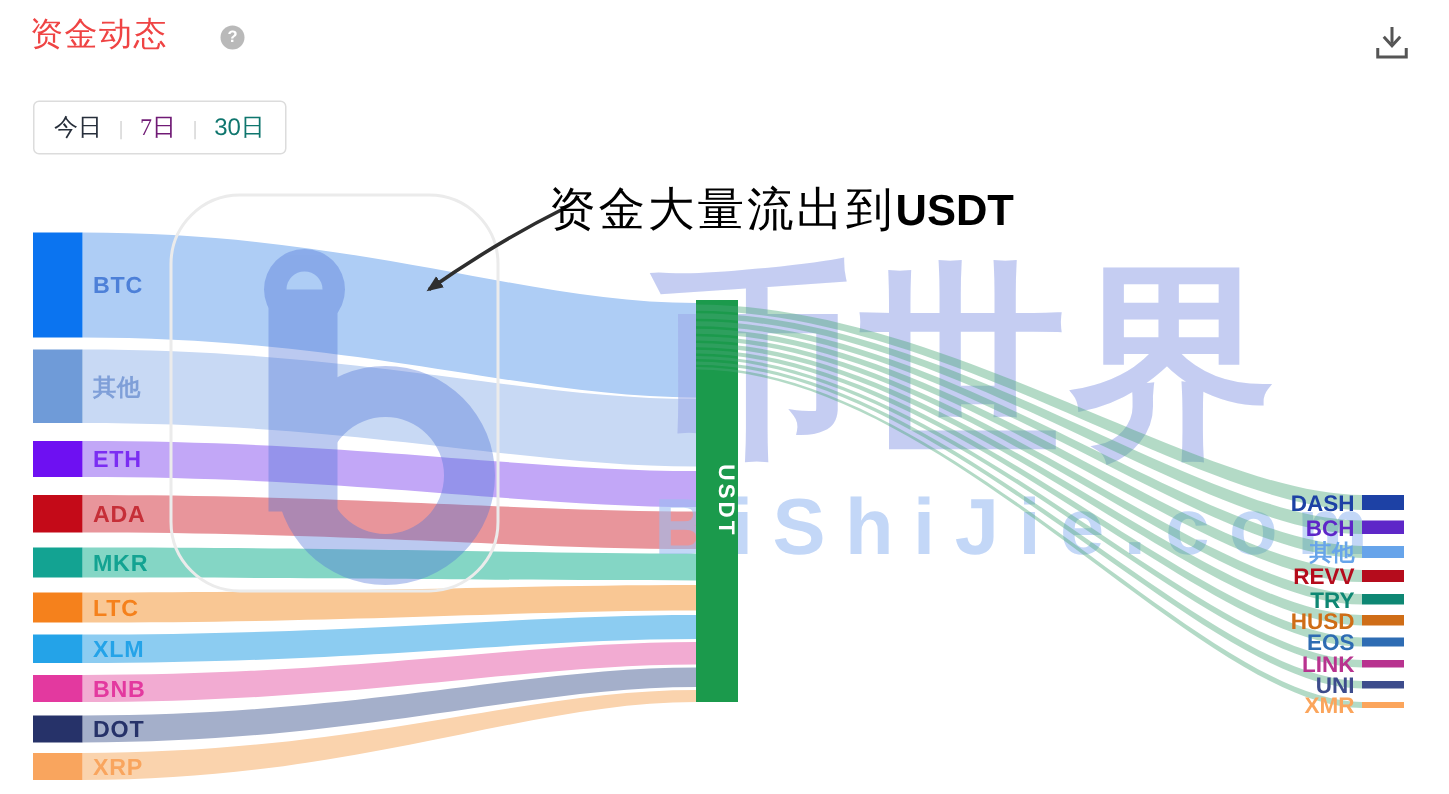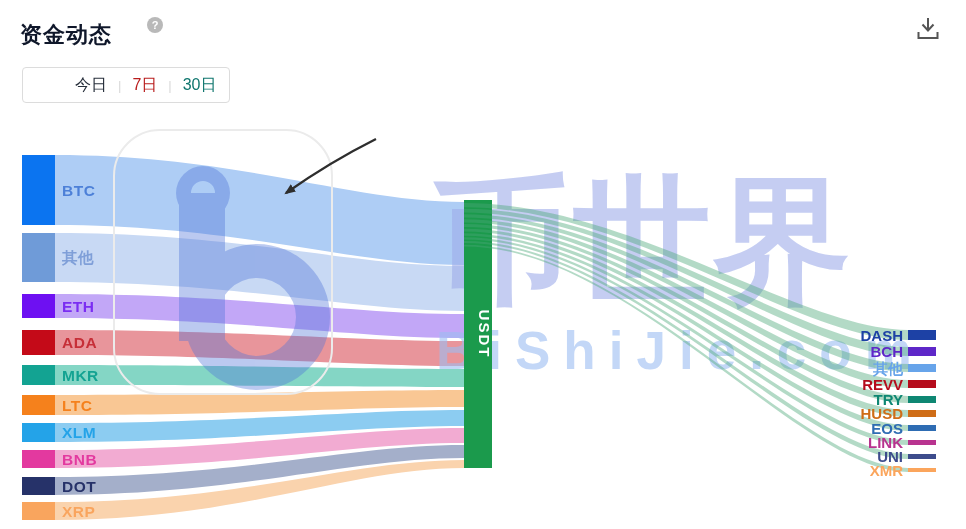--- a/index.html
+++ b/index.html
@@ -1,28 +1,28 @@
 <!DOCTYPE html>
 <html><head>
 <meta charset="utf-8">
 <style>
   html,body{margin:0;padding:0;background:#fff;}
   #app{position:relative;width:966px;height:529px;background:#fff;overflow:hidden;
        font-family:"Liberation Sans","DejaVu Sans",sans-serif;}
   
-  #title{position:absolute;left:20px;top:20px;font-size:22px;font-weight:bold;color:#0f172a;letter-spacing:1px;}
+  #title{position:absolute;left:20px;top:8px;font-size:22px;font-weight:normal;color:#ef4444;letter-spacing:1px;}
   #help{position:absolute;left:147px;top:17px;width:16px;height:16px;border-radius:50%;
         background:#b9b9b9;color:#fff;font-size:11px;font-weight:bold;text-align:center;line-height:16px;cursor:default;}
   #download{position:absolute;right:24px;top:14px;width:28px;height:28px;cursor:pointer;}
   
   #tabs{position:absolute;left:22px;top:67px;height:34px;border:1px solid #dcdcdc;border-radius:4px;
         display:inline-flex;align-items:center;padding:0 13px;gap:11px;font-size:16px;background:#fff;}
   .tab{cursor:pointer;}
-  .tab.sel{color:#272f3b;margin-left:39px;}
-  .tab.t2{color:#b91c1c;}
+  .tab.sel{color:#272f3b;}
+  .tab.t2{color:#701a75;font-family:Liberation Serif, serif;}
   .tab.t3{color:#0f766e;}
   .tabdiv{color:#d9d9d9;font-size:13px;}
   
   #sankey{position:absolute;left:0;top:0;width:966px;height:529px;}
   
   #annotation{position:absolute;left:366px;top:119px;white-space:nowrap;pointer-events:none;}
   #annotation .cn{font-family:"Liberation Serif","DejaVu Serif",serif;font-size:31px;color:#000;letter-spacing:2px;}
   #annotation .en{font-family:"Liberation Sans","DejaVu Sans",sans-serif;font-size:29px;font-weight:800;color:#000;}
   svg text{font-family:"Liberation Sans","DejaVu Sans",sans-serif;}
 </style>
@@ -126,14 +126,17 @@
   </svg>
 
   <div id="tabs">
     <span class="tab sel">今日</span>
     <span class="tabdiv">|</span>
     <span class="tab t2">7日</span>
     <span class="tabdiv">|</span>
     <span class="tab t3">30日</span>
   </div>
 
+  <div id="annotation">
+    <span class="cn">资金大量流出到</span><span class="en">USDT</span>
+  </div>
 
 </div>
 
 </body></html>

